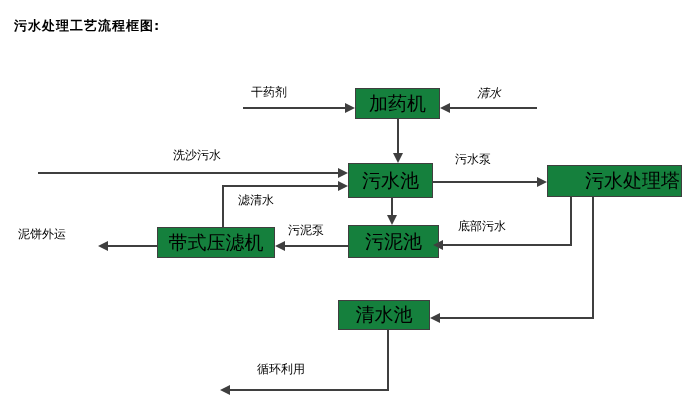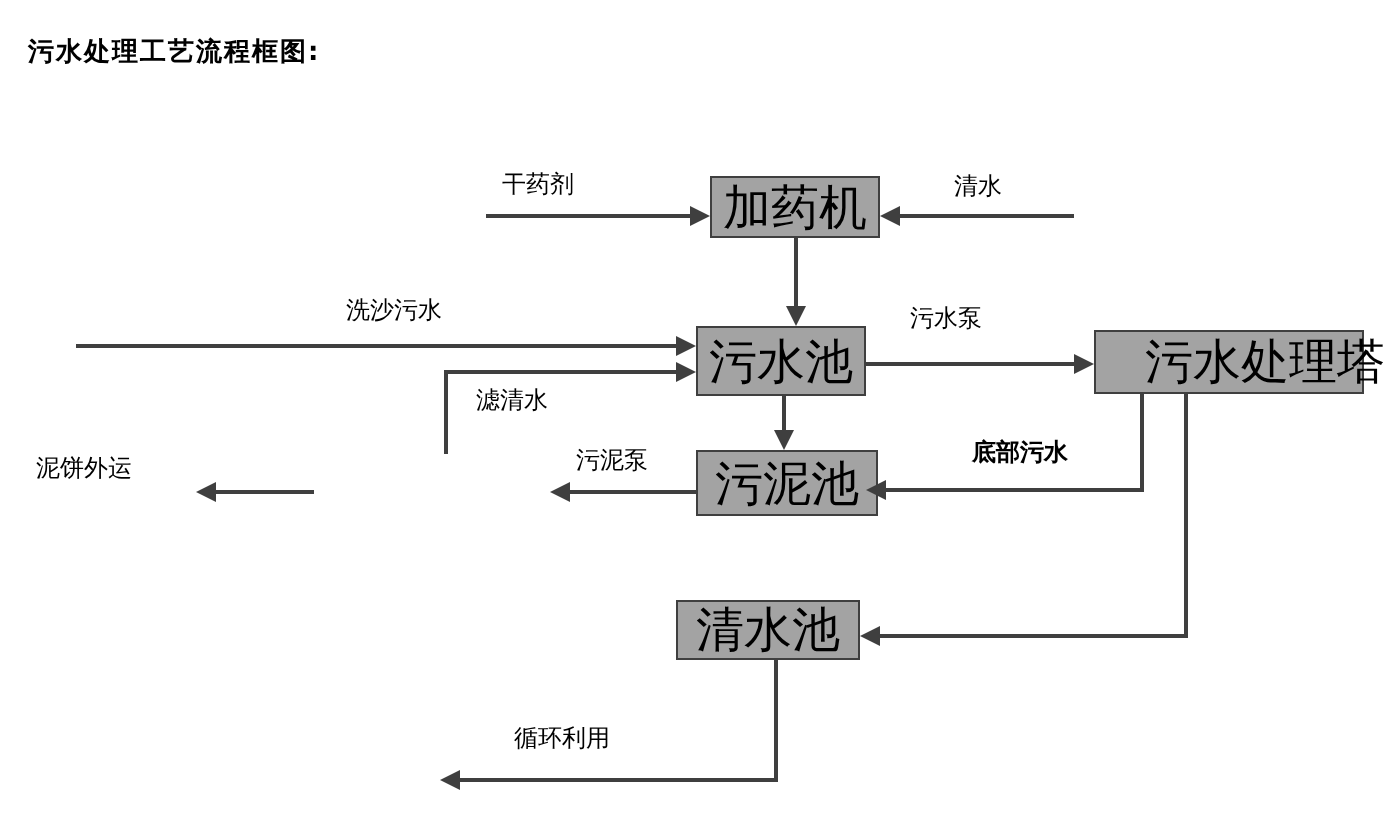--- a/index.html
+++ b/index.html
@@ -18,25 +18,25 @@
     font-size: 13px;
     font-weight: bold;
     color: #000000;
     letter-spacing: 1px;
     white-space: nowrap;
   }
   .box {
     position: absolute;
     box-sizing: border-box;
     border: 1.5px solid #3f3f3f;
-    background: #a3a3a3;
+    background: #15803d;
     display: flex;
     align-items: center;
     justify-content: center;
-    font-size: 24px;
+    font-size: 19px;
     color: #000000;
     white-space: nowrap;
   }
   .hline { position: absolute; height: 1.5px; background: #3f3f3f; }
   .vline { position: absolute; width: 1.5px; background: #3f3f3f; }
   .ah { position: absolute; width: 0; height: 0; }
   .ah-r { border-top: 5px solid transparent; border-bottom: 5px solid transparent; border-left: 10px solid #3f3f3f; }
   .ah-l { border-top: 5px solid transparent; border-bottom: 5px solid transparent; border-right: 10px solid #3f3f3f; }
   .ah-d { border-left: 5px solid transparent; border-right: 5px solid transparent; border-top: 10px solid #3f3f3f; }
   .lbl {
@@ -54,30 +54,31 @@
   <div class="title">污水处理工艺流程框图:</div>
 
   <div class="box" style="left:355px; top:88px; width:85px; height:31px;">加药机</div>
 
   <div class="box" style="left:348px; top:163px; width:85px; height:35px;">污水池</div>
 
   <div class="box" style="left:547px; top:165px; width:135px; height:32px;padding-left:36px;">污水处理塔</div>
 
   <div class="box" style="left:348px; top:225px; width:91px; height:33px;">污泥池</div>
 
+  <div class="box" style="left:157px; top:227px; width:118px; height:31px;">带式压滤机</div>
 
   <div class="box" style="left:338px; top:300px; width:92px; height:30px;text-align:right;">清水池</div>
 
   <div class="hline" style="left:243px; top:107px; width:102px;"></div>
   <div class="ah ah-r" style="left:345px; top:103px;"></div>
   <div class="lbl" style="left:251px; top:84px;">干药剂</div>
 
   <div class="hline" style="left:450px; top:107px; width:87px;"></div>
   <div class="ah ah-l" style="left:440px; top:103px;"></div>
-  <div class="lbl" style="left:477px; top:85px;">清水</div>
+  <div class="lbl" style="left:477px; top:85px;font-style:italic;">清水</div>
 
   <div class="vline" style="left:397px; top:119px; height:34px;"></div>
   <div class="ah ah-d" style="left:393px; top:153px;"></div>
 
   <div class="hline" style="left:38px; top:172px; width:300px;"></div>
   <div class="ah ah-r" style="left:338px; top:168px;"></div>
   <div class="lbl" style="left:173px; top:147px;">洗沙污水</div>
 
   <div class="vline" style="left:222px; top:185px; height:42px;"></div>
   <div class="hline" style="left:222px; top:185px; width:116px;"></div>
@@ -95,21 +96,21 @@
   <div class="ah ah-l" style="left:275px; top:241px;"></div>
   <div class="lbl" style="left:288px; top:222px;">污泥泵</div>
 
   <div class="hline" style="left:108px; top:245px; width:49px;"></div>
   <div class="ah ah-l" style="left:98px; top:241px;"></div>
   <div class="lbl" style="left:18px; top:226px;">泥饼外运</div>
 
   <div class="vline" style="left:570px; top:197px; height:49px;"></div>
   <div class="hline" style="left:443px; top:244px; width:128px;"></div>
   <div class="ah ah-l" style="left:433px; top:240px;"></div>
-  <div class="lbl" style="left:486px; top:218px;font-weight:bold;">底部污水</div>
+  <div class="lbl" style="left:458px; top:218px;">底部污水</div>
 
   <div class="vline" style="left:592px; top:197px; height:121px;"></div>
   <div class="hline" style="left:440px; top:317px; width:154px;"></div>
   <div class="ah ah-l" style="left:430px; top:313px;"></div>
 
   <div class="vline" style="left:387px; top:330px; height:60px;"></div>
   <div class="hline" style="left:230px; top:389px; width:159px;"></div>
   <div class="ah ah-l" style="left:220px; top:385px;"></div>
   <div class="lbl" style="left:257px; top:361px;">循环利用</div>
 

